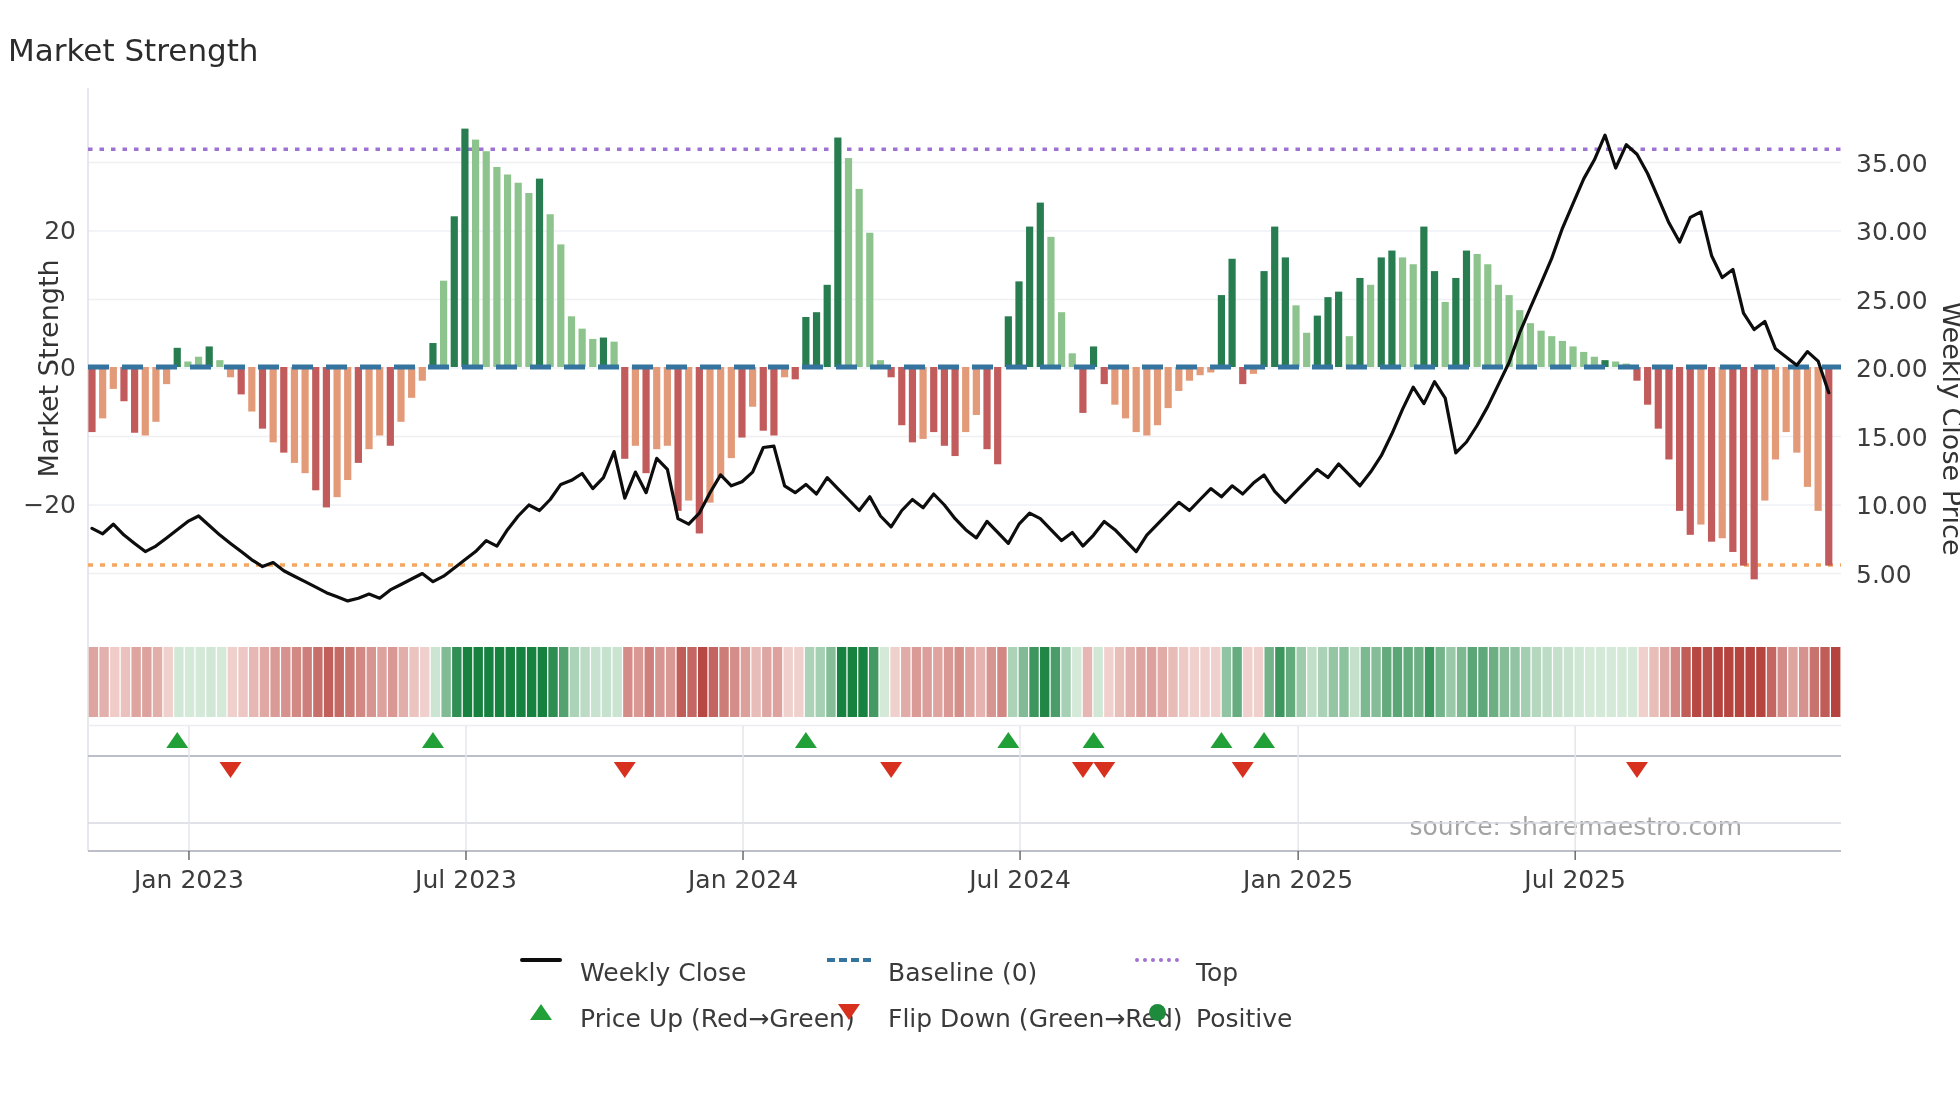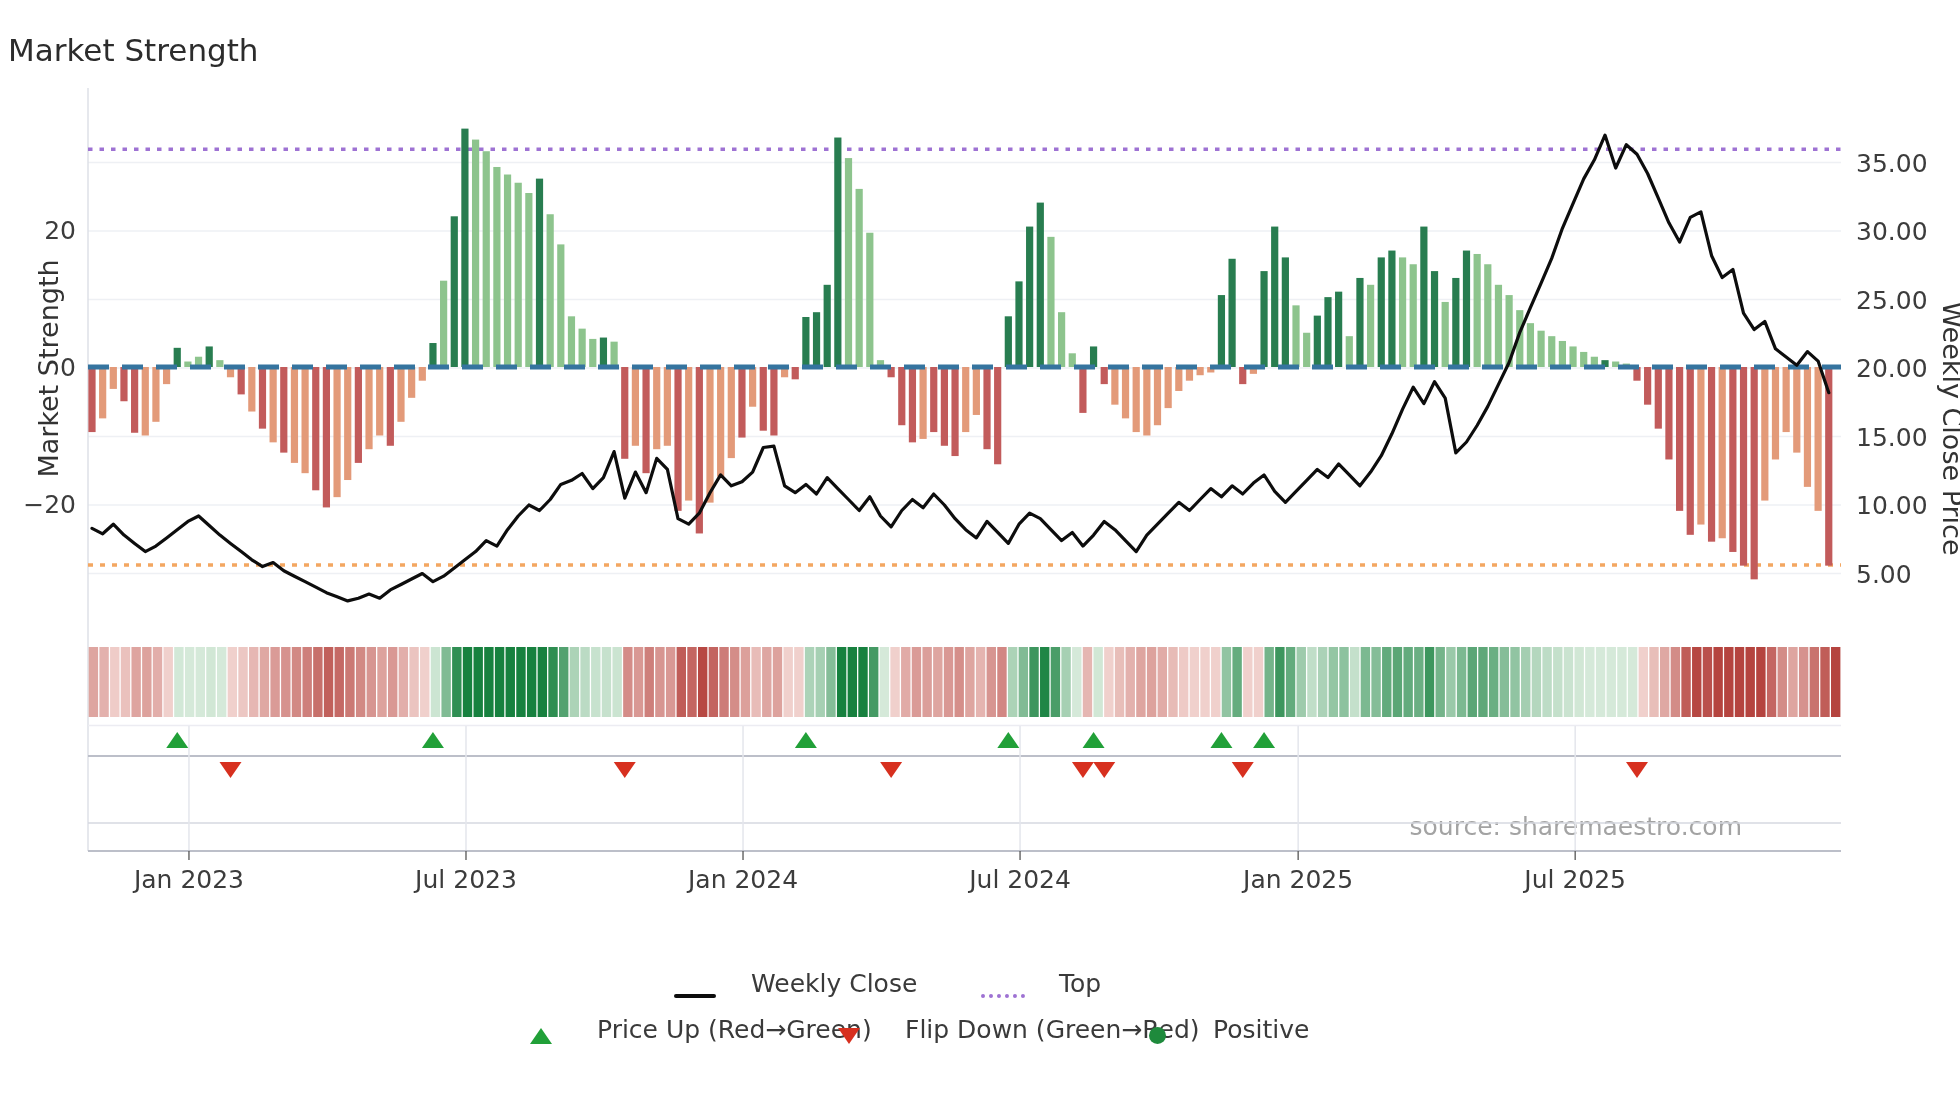--- a/index.html
+++ b/index.html
@@ -7,21 +7,21 @@
   #stage{position:relative;width:1780px;height:1102px;background:#fff;margin-top:28px;}
   #chart-title{position:absolute;left:8px;top:4px;font-size:31px;font-weight:500;color:#2c2c2c;}
   #left-axis-title{position:absolute;left:-62px;top:325px;width:220px;text-align:center;
     transform:rotate(-90deg);font-size:27px;color:#333;}
   #right-axis-title{position:absolute;left:1822px;top:385px;width:260px;text-align:center;
     transform:rotate(90deg);font-size:27px;color:#333;}
   #source-note{position:absolute;right:38px;top:784px;font-size:25px;color:#a3a3a3;}
   #chart-svg{position:absolute;left:0;top:0;}
   #legend{position:absolute;left:0;top:930px;width:1960px;display:flex;flex-direction:column;align-items:center;row-gap:6px;}
   .legend-row{display:flex;justify-content:center;}
-  .legend-item{width:308px;display:flex;align-items:flex-end;column-gap:33px;height:40px;}
+  .legend-item{width:308px;display:flex;align-items:flex-start;column-gap:16px;height:40px;}
   .legend-label{font-size:25px;color:#3a3a3a;white-space:nowrap;}
   .licon{width:46px;display:flex;justify-content:center;align-items:center;flex:0 0 46px;}
   .ic-line{width:42px;height:4px;background:#0d0d0d;border-radius:2px;}
   .ic-dash{width:44px;height:0;border-top:4px dashed var(--c-baseline);}
   .ic-dots-purple{width:44px;height:0;border-top:4px dotted var(--c-top);}
   .ic-dots-orange{width:44px;height:0;border-top:4px dotted var(--c-bottom);}
   .ic-tri-up{width:0;height:0;border-left:11px solid transparent;border-right:11px solid transparent;
     border-bottom:16px solid var(--c-flipup);}
   .ic-tri-down{width:0;height:0;border-left:11px solid transparent;border-right:11px solid transparent;
     border-top:16px solid var(--c-flipdown);}
@@ -441,20 +441,26 @@
   <div id="legend">
     <div class="legend-row">
       <div class="legend-item">
         <span class="licon">
             <span class="ic-line"></span>
           </span>
         <span class="legend-label">Weekly Close</span>
       </div>
       <div class="legend-item">
         <span class="licon">
+            <span class="ic-dash"></span>
+          </span>
+        <span class="legend-label">Baseline (0)</span>
+      </div>
+      <div class="legend-item">
+        <span class="licon">
             <span class="ic-dots-purple"></span>
           </span>
         <span class="legend-label">Top</span>
       </div>
     </div>
     <div class="legend-row">
       <div class="legend-item">
         <span class="licon">
             <span class="ic-tri-up"></span>
           </span>

